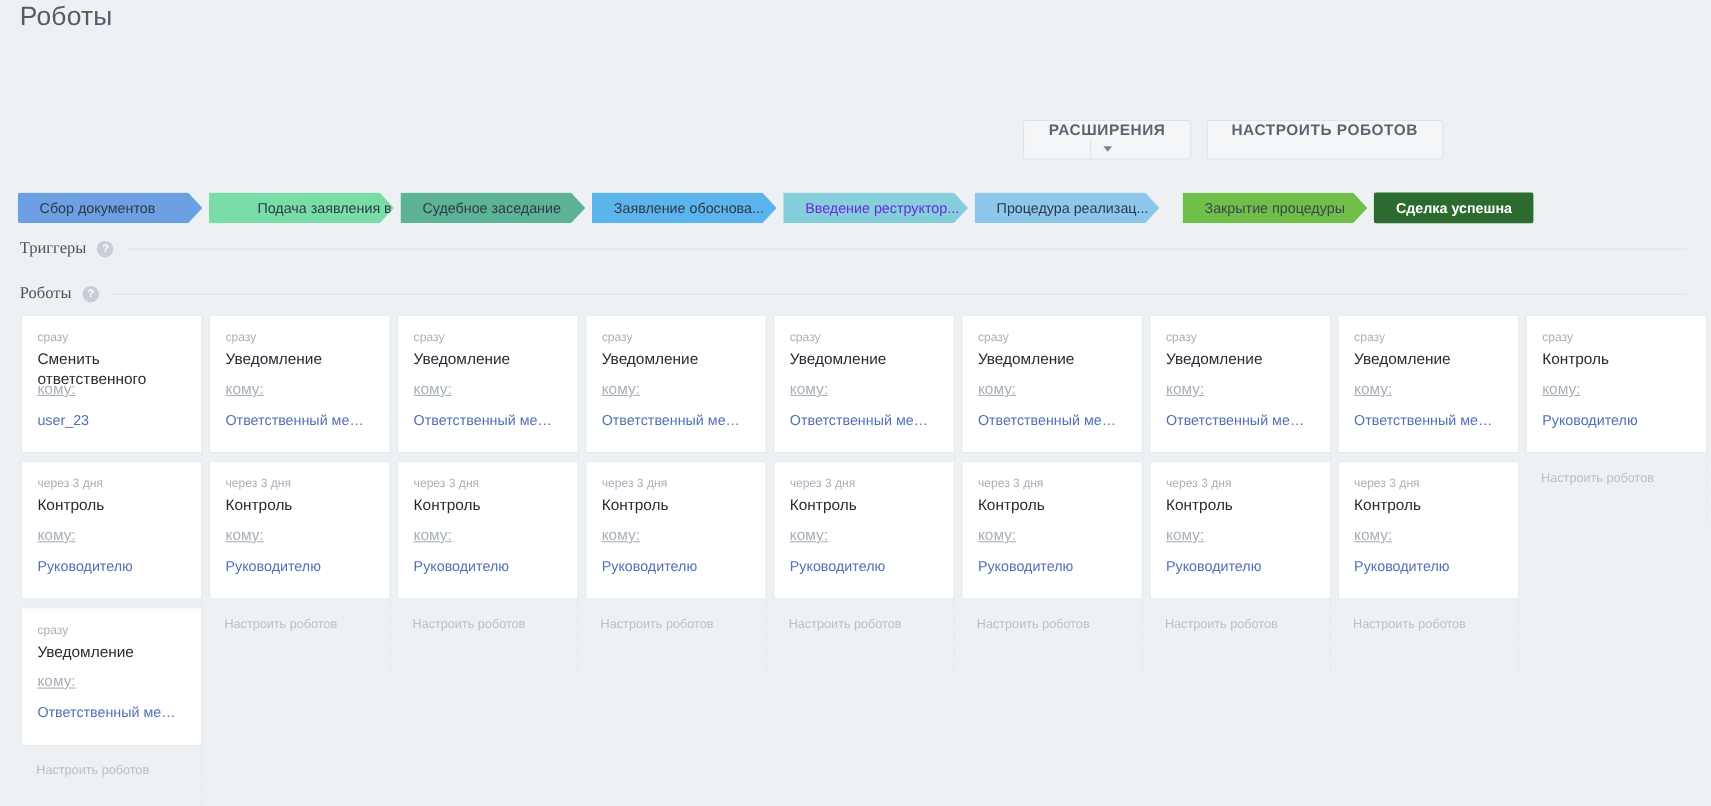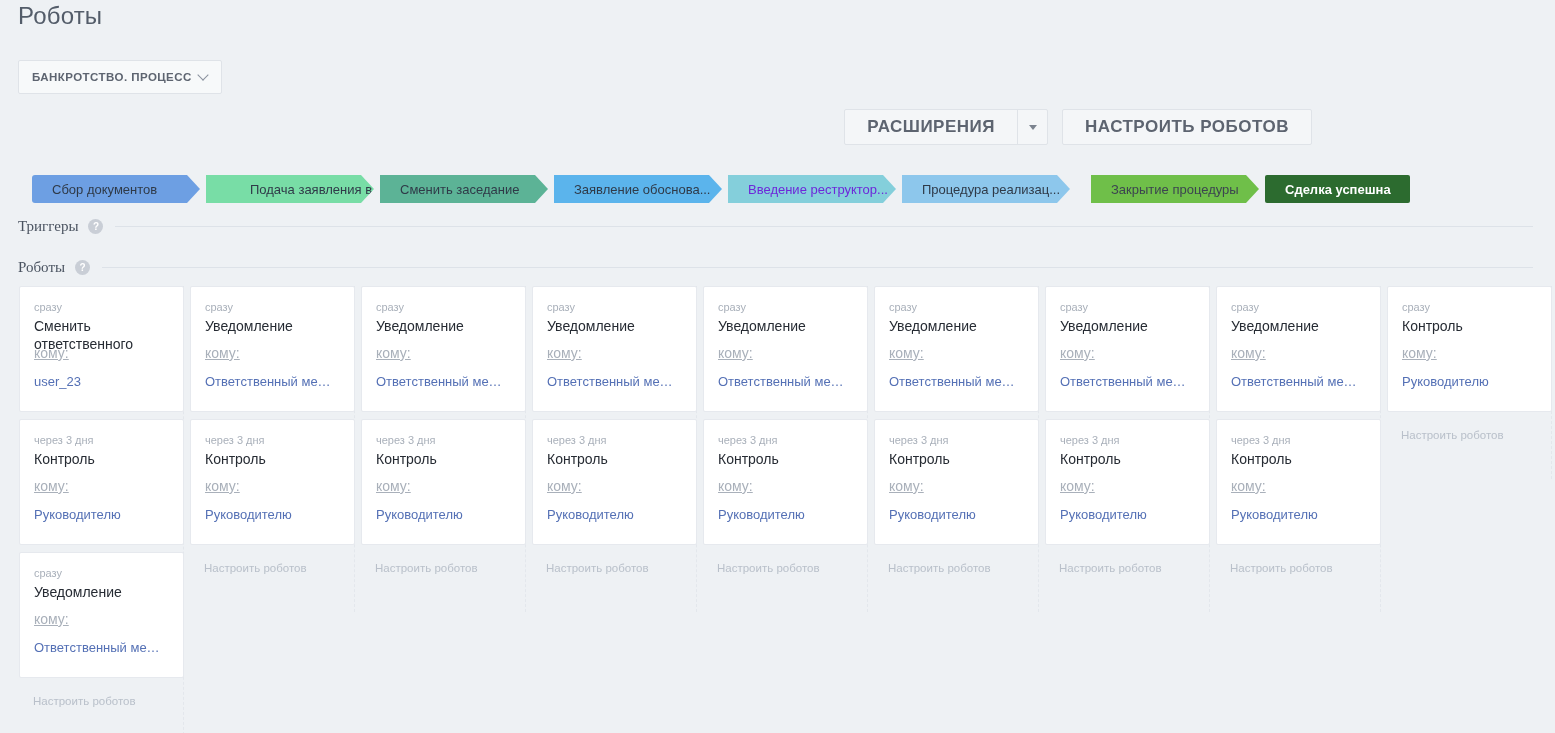--- a/index.html
+++ b/index.html
@@ -32,32 +32,32 @@
   .chev::before {
     content:""; position:absolute; left:0; top:0;
     width:7px; height:7px; border-right:1.6px solid #8a929e; border-bottom:1.6px solid #8a929e;
     transform: rotate(45deg);
   }
 
   .toolbar { position: absolute; right: 25px; top: 109px; display: flex; gap: 14px; }
   .btn {
     height: 36px; display: flex; align-items: center;
     background: #f4f6f8; border: 1px solid #dfe3e8; border-radius: 2px;
-    font-size: 17px; font-weight: 700; letter-spacing: .5px; color: #5d6470;
-    cursor: pointer; white-space: nowrap;
+    font-size: 14px; font-weight: 700; letter-spacing: .5px; color: #5d6470;
+    cursor: pointer; white-space: nowrap; flex-direction: column;
   }
   .btn .lbl { padding: 0 22px; }
   .btn .split {
     width: 30px; height: 100%; display: flex; align-items: center; justify-content: center;
     border-left: 1px solid #dfe3e8;
   }
   .caret { width: 0; height: 0; border-left: 4px solid transparent; border-right: 4px solid transparent; border-top: 5px solid #7b838f; }
 
   
-  .pipeline { position: absolute; left: 32px; top: 175px; display: flex; height: 28px; }
+  .pipeline { position: absolute; left: 16px; top: 175px; display: flex; height: 28px; }
   .stage {
     position: relative; height: 28px; display: flex; align-items: center;
     padding-left: 20px; padding-right: 26px; margin-right: 6px;
     font-size: 13px; color: #3c4450; white-space: nowrap;
     clip-path: polygon(0 0, calc(100% - 13px) 0, 100% 50%, calc(100% - 13px) 100%, 0 100%, 0 100%);
     cursor: pointer;
   }
   .stage:first-child { border-top-left-radius: 3px; border-bottom-left-radius: 3px; }
   .stage.final {
     clip-path: none; border-radius: 2px; color: #fff; font-weight: 700;
@@ -101,24 +101,20 @@
     cursor: pointer; white-space: nowrap;
   }
 </style>
 </head>
 <body>
 
 <div class="page">
 
   <div class="page-title">Роботы</div>
 
-  <div class="filter-btn">
-    <span>БАНКРОТСТВО. ПРОЦЕСС</span>
-    <span class="chev"></span>
-  </div>
 
   <div class="toolbar">
     <div class="btn">
       <span class="lbl">РАСШИРЕНИЯ</span>
       <span class="split">
         <span class="caret"></span>
       </span>
     </div>
     <div class="btn">
       <span class="lbl">НАСТРОИТЬ РОБОТОВ</span>
@@ -126,21 +122,21 @@
   </div>
 
   <div class="pipeline" id="pipeline">
       <div class="stage" style="background: rgb(109, 159, 227); color: rgb(47, 58, 72); width: 168px;">
         <span>Сбор документов</span>
       </div>
       <div class="stage" style="background: rgb(120, 221, 166); color: rgb(47, 58, 72); width: 168px; padding-left: 44px;">
         <span>Подача заявления в ...</span>
       </div>
       <div class="stage" style="background: rgb(92, 179, 150); color: rgb(47, 58, 72); width: 168px;">
-        <span>Сменить заседание</span>
+        <span>Судебное заседание</span>
       </div>
       <div class="stage" style="background: rgb(91, 180, 236); color: rgb(47, 58, 72); width: 168px;">
         <span>Заявление обоснова...</span>
       </div>
       <div class="stage" style="background: rgb(132, 207, 219); color: #6d28d9; width: 168px;">
         <span>Введение реструктор...</span>
       </div>
       <div class="stage" style="background: rgb(141, 199, 236); color: rgb(47, 58, 72); width: 168px;">
         <span>Процедура реализац...</span>
       </div>

